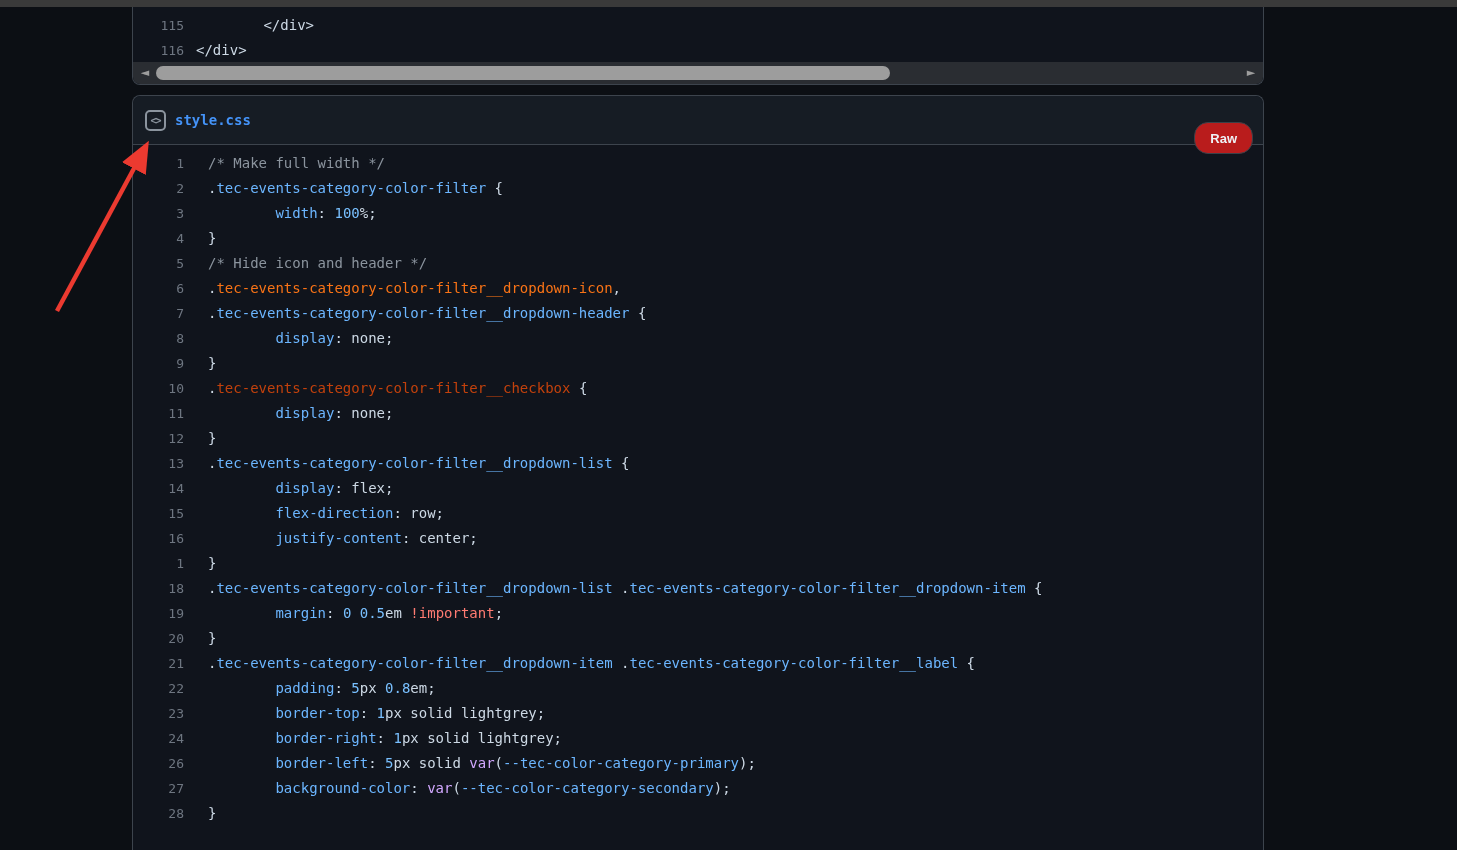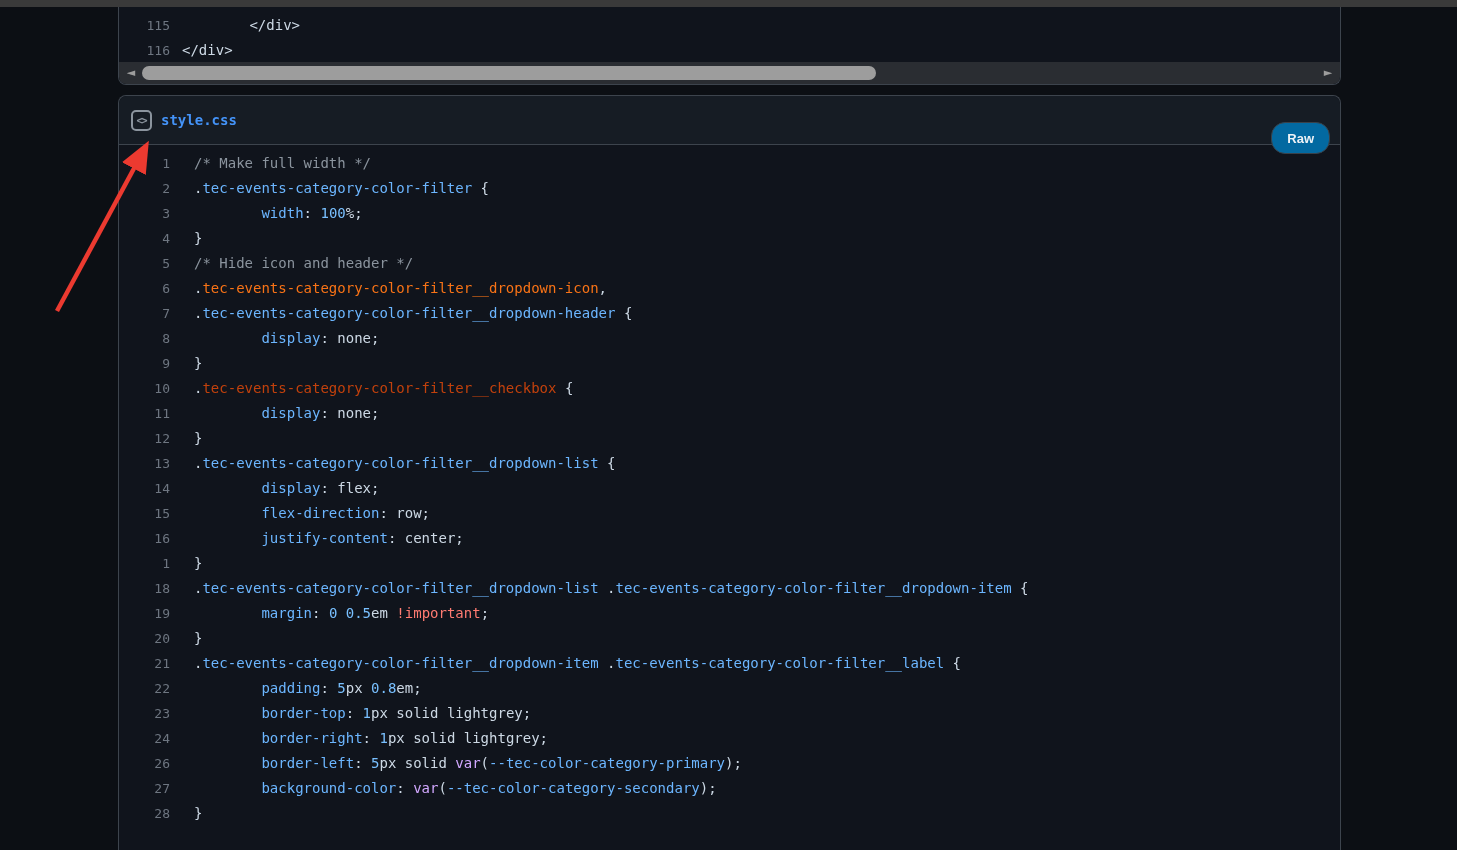--- a/index.html
+++ b/index.html
@@ -11,21 +11,21 @@
   }
 
   
   .top-strip {
     position: absolute; left: 0; top: 0; width: 1457px; height: 7px;
     background: #3a3a3a;
   }
 
   
   .code-container {
-    position: absolute; left: 118px; width: 1223px;
+    position: absolute; left: 132px; width: 1132px;
     background: #10141c;
     border: 1px solid #3d444d;
   }
   .block-prev {
     top: 7px; height: 78px;
     border-top: none;
     border-radius: 0 0 8px 8px;
     overflow: hidden;
   }
   .block-file {
@@ -93,21 +93,21 @@
   }
   .file-name {
     margin-left: 9px;
     color: #4493f8;
     font-size: 14px; font-weight: bold;
     cursor: pointer;
   }
   .header-spacer { flex: 1; }
   .raw-button {
     height: 32px; padding: 0 15px;
-    background: #0369a1;
+    background: #b91c1c;
     border: 1px solid #3a4149; border-radius: 14px;
     color: #eef2f6;
     font-family: "Liberation Sans", sans-serif;
     font-size: 13px; font-weight: 700;
     display: flex; align-items: center;
     cursor: pointer;
     margin-top: 36px;
   }
 
   

